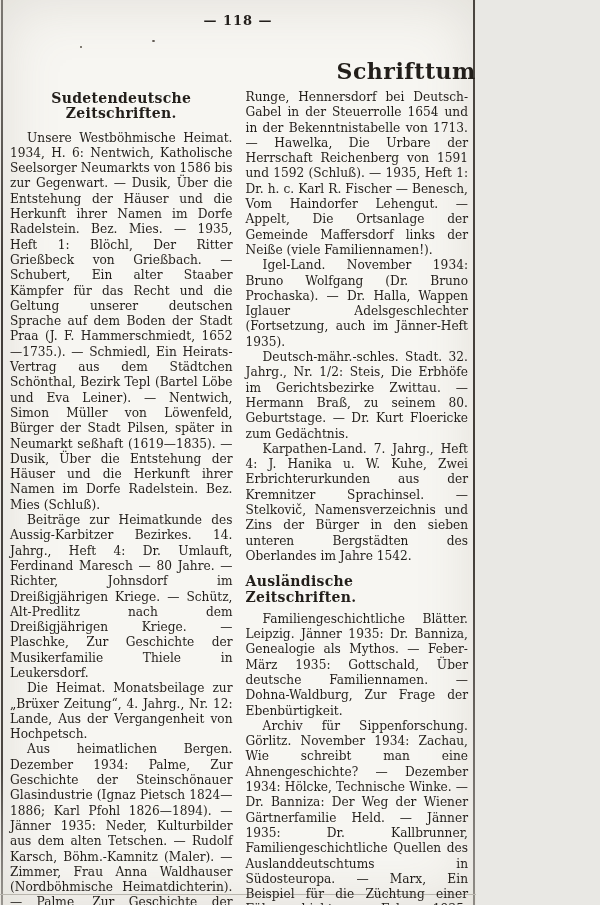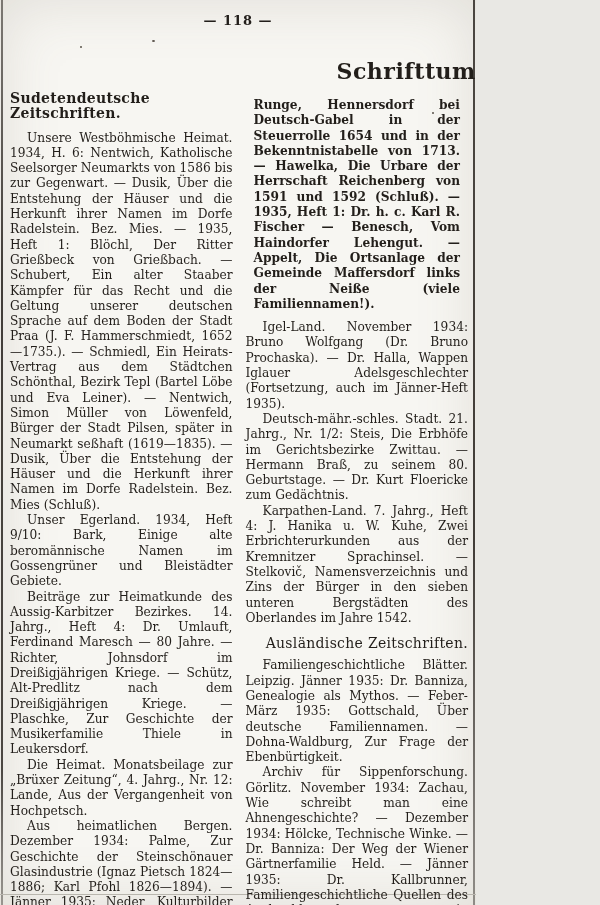--- a/index.html
+++ b/index.html
@@ -12,24 +12,24 @@
               background:linear-gradient(to bottom,rgba(35,30,25,.8),rgba(35,30,25,.85) 60%,rgba(35,30,25,.45));}
   .edge-bottom{position:absolute;left:0;bottom:10px;width:100%;height:1px;background:#b9b6ae;}
   .speck{position:absolute;background:#5a544c;border-radius:50%;}
   .pagenum{position:absolute;top:13px;left:0;width:100%;text-align:center;
            font-size:13px;font-weight:bold;letter-spacing:1px;}
   .title{position:absolute;top:50px;left:0;width:100%;text-align:right;margin:8px;
          font-size:22px;font-weight:bold;letter-spacing:.5px;}
   .columns{position:absolute;top:90px;left:10px;right:8px;display:flex;gap:13px;}
   .col{flex:1;min-width:0;font-size:12.2px;line-height:15.3px;text-align:justify;
        hyphens:auto;-webkit-hyphens:auto;}
-  h2.sect{font-size:14px;font-weight:bold;text-align:left;margin:1px 0 9px 0;letter-spacing:.3px;}
-  h2.sect2{font-size:14px;font-weight:normal;text-align:right;margin:10px 0 7px 0;letter-spacing:.3px;}
+  h2.sect{font-size:14px;font-weight:bold;text-align:center;margin:1px 0 9px 0;letter-spacing:.3px;}
+  h2.sect2{font-size:14px;font-weight:bold;text-align:left;margin:10px 0 7px 0;letter-spacing:.3px;}
   p.entry{margin:0;text-indent:1.4em;}
-  p.cont{margin:8px;text-indent:0;font-weight:bold;}
+  p.cont{margin:0;text-indent:0;}
   .t{font-weight:normal;}
 </style>
 </head>
 <body>
 
 <div class="page">
   <div class="edge-left"></div>
   <div class="edge-right"></div>
   <div class="edge-bottom"></div>
   <div class="speck" style="left:152px;top:40px;width:3px;height:2px;"></div>
@@ -37,31 +37,30 @@
   <div class="speck" style="left:80px;top:46px;width:2px;height:2px;"></div>
 
   <div class="pagenum">— 118 —</div>
   <h1 class="title">Schrifttum.</h1>
 
   <div class="columns">
 
     <div class="col">
       <h2 class="sect">Sudetendeutsche Zeitschriften.</h2>
       <p class="entry"><span class="t">Unsere Westböhmische Heimat.</span> <span>1934, H. 6: Nentwich, Katholische Seelsorger Neumarkts von 1586 bis zur Gegenwart. — Dusik, Über die Entstehung der Häuser und die Herkunft ihrer Namen im Dorfe Radelstein. Bez. Mies. — 1935, Heft 1: Blöchl, Der Ritter Grießbeck von Grießbach. — Schubert, Ein alter Staaber Kämpfer für das Recht und die Geltung unserer deutschen Sprache auf dem Boden der Stadt Praa (J. F. Hammerschmiedt, 1652—1735.). — Schmiedl, Ein Heirats-Vertrag aus dem Städtchen Schönthal, Bezirk Tepl (Bartel Löbe und Eva Leiner). — Nentwich, Simon Müller von Löwenfeld, Bürger der Stadt Pilsen, später in Neumarkt seßhaft (1619—1835). — Dusik, Über die Entstehung der Häuser und die Herkunft ihrer Namen im Dorfe Radelstein. Bez. Mies (Schluß).</span></p>
-      <p class="entry"><span class="t">Unser Egerland.</span> <span>1934, Heft 9/10: Bark, Einige alte beromännische Namen im Gossengrüner und Bleistädter Gebiete.</span></p>
       <p class="entry"><span class="t">Beiträge zur Heimatkunde des Aussig-Karbitzer Bezirkes.</span> <span>14. Jahrg., Heft 4: Dr. Umlauft, Ferdinand Maresch — 80 Jahre. — Richter, Johnsdorf im Dreißigjährigen Kriege. — Schütz, Alt-Predlitz nach dem Dreißigjährigen Kriege. — Plaschke, Zur Geschichte der Musikerfamilie Thiele in Leukersdorf.</span></p>
       <p class="entry"><span class="t">Die Heimat.</span> <span>Monatsbeilage zur „Brüxer Zeitung“, 4. Jahrg., Nr. 12: Lande, Aus der Vergangenheit von Hochpetsch.</span></p>
       <p class="entry"><span class="t">Aus heimatlichen Bergen.</span> <span>Dezember 1934: Palme, Zur Geschichte der Steinschönauer Glasindustrie (Ignaz Pietsch 1824—1886; Karl Pfohl 1826—1894). — Jänner 1935: Neder, Kulturbilder aus dem alten Tetschen. — Rudolf Karsch, Böhm.-Kamnitz (Maler). — Zimmer, Frau Anna Waldhauser (Nordböhmische Heimatdichterin). — Palme, Zur Geschichte der Steinschönauer Glasindustrie (Elias Palme 1827—1893; Ludwig Lobmeyr 1829—1917, seine Bedeutung für Nordböhmens Glasindustrie). — Feber 1935: Dr. Wünsch, Der Dötersche Hof zu Pießnig (v. Maxen, v. Rosenhagen, v. Luttitz, Weigel v. Weigelfels). — Ritschel, Der Maler Walter Bühe. — Palme, Zur Geschichte der Steinschönauer Glasindustrie (Die Kunstglasmalerfamilie Ahne: Josef Ahne 1830—1909, Gustav Ahne 1861—1925).</span></p>
 
     </div>
 
     <div class="col">
       <p class="cont">Runge, Hennersdorf bei Deutsch-Gabel in der Steuerrolle 1654 und in der Bekenntnistabelle von 1713. — Hawelka, Die Urbare der Herrschaft Reichenberg von 1591 und 1592 (Schluß). — 1935, Heft 1: Dr. h. c. Karl R. Fischer — Benesch, Vom Haindorfer Lehengut. — Appelt, Die Ortsanlage der Gemeinde Maffersdorf links der Neiße (viele Familiennamen!).</p>
       <p class="entry"><span class="t">Igel-Land.</span> <span>November 1934: Bruno Wolfgang (Dr. Bruno Prochaska). — Dr. Halla, Wappen Iglauer Adelsgeschlechter (Fortsetzung, auch im Jänner-Heft 1935).</span></p>
-      <p class="entry"><span class="t">Deutsch-mähr.-schles. Stadt.</span> <span>21. Jahrg., Nr. 1/2: Steis, Die Erbhöfe im Gerichtsbezirke Zwittau. — Hermann Braß, zu seinem 80. Geburtstage. — Dr. Kurt Floericke zum Gedächtnis.</span></p>
+      <p class="entry"><span class="t">Deutsch-mähr.-schles. Stadt.</span> <span>32. Jahrg., Nr. 1/2: Steis, Die Erbhöfe im Gerichtsbezirke Zwittau. — Hermann Braß, zu seinem 80. Geburtstage. — Dr. Kurt Floericke zum Gedächtnis.</span></p>
       <p class="entry"><span class="t">Karpathen-Land.</span> <span>7. Jahrg., Heft 4: J. Hanika u. W. Kuhe, Zwei Erbrichterurkunden aus der Kremnitzer Sprachinsel. — Stelkovič, Namensverzeichnis und Zins der Bürger in den sieben unteren Bergstädten des Oberlandes im Jahre 1542.</span></p>
       <h2 class="sect2">Ausländische Zeitschriften.</h2>
       <p class="entry"><span class="t">Familiengeschichtliche Blätter.</span> <span>Leipzig. Jänner 1935: Dr. Banniza, Genealogie als Mythos. — Feber-März 1935: Gottschald, Über deutsche Familiennamen. — Dohna-Waldburg, Zur Frage der Ebenbürtigkeit.</span></p>
       <p class="entry"><span class="t">Archiv für Sippenforschung.</span> <span>Görlitz. November 1934: Zachau, Wie schreibt man eine Ahnengeschichte? — Dezember 1934: Hölcke, Technische Winke. — Dr. Banniza: Der Weg der Wiener Gärtnerfamilie Held. — Jänner 1935: Dr. Kallbrunner, Familiengeschichtliche Quellen des Auslanddeutschtums in Südosteuropa. — Marx, Ein Beispiel für die Züchtung einer Führerschicht. — Feber 1935: Isenburg, Der Berufswandel im deutschen Adel (1912—1932). — Dr. Banniza, Grundzüge der jüdischen Familiennamengebung.</span></p>
       <p class="entry"><span class="t">Der deutsche Roland.</span> <span>Berlin. Nov.-Dez. 1934: Dr. Frick, Vom Standesamt zum Sippenamt. — Geburtsbriefe, ein Hilfsmittel für die Sippenforschung. — Kirchenbucharbeit für Ariernachweisungen. Eine Neuordnung erforderlich. — Die Einführung des Ahnenpasses.</span></p>
 
     </div>
 
   </div>
 </div>

